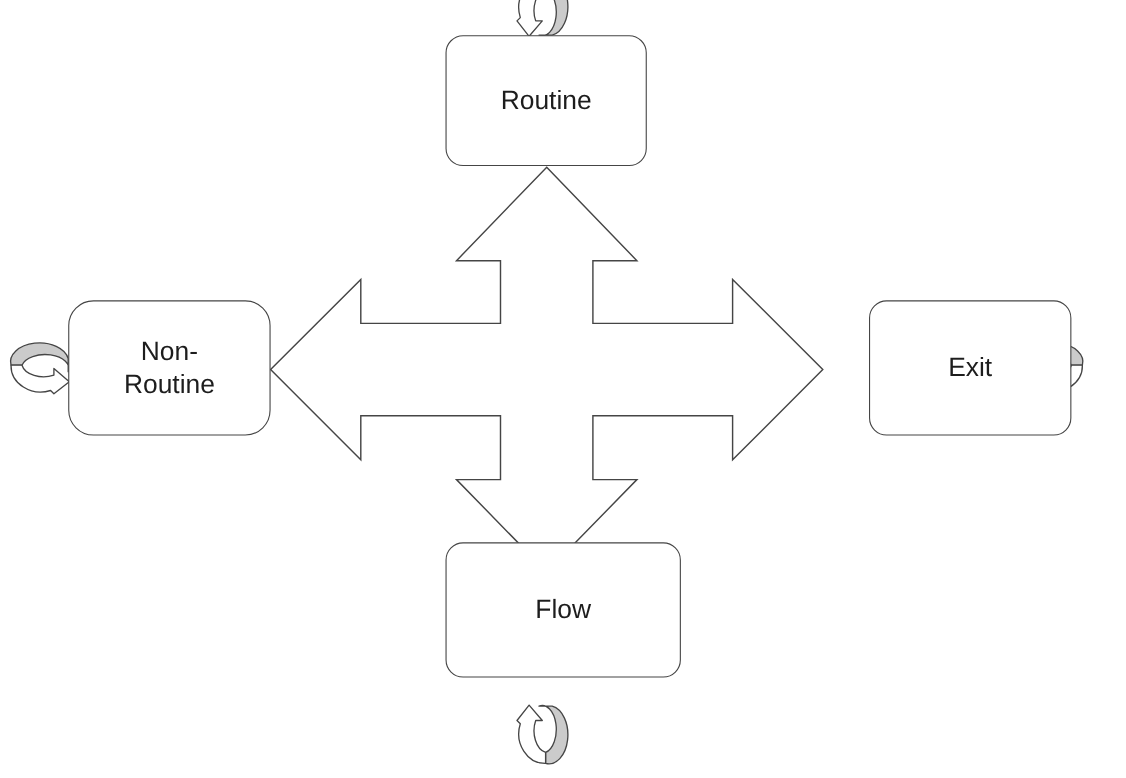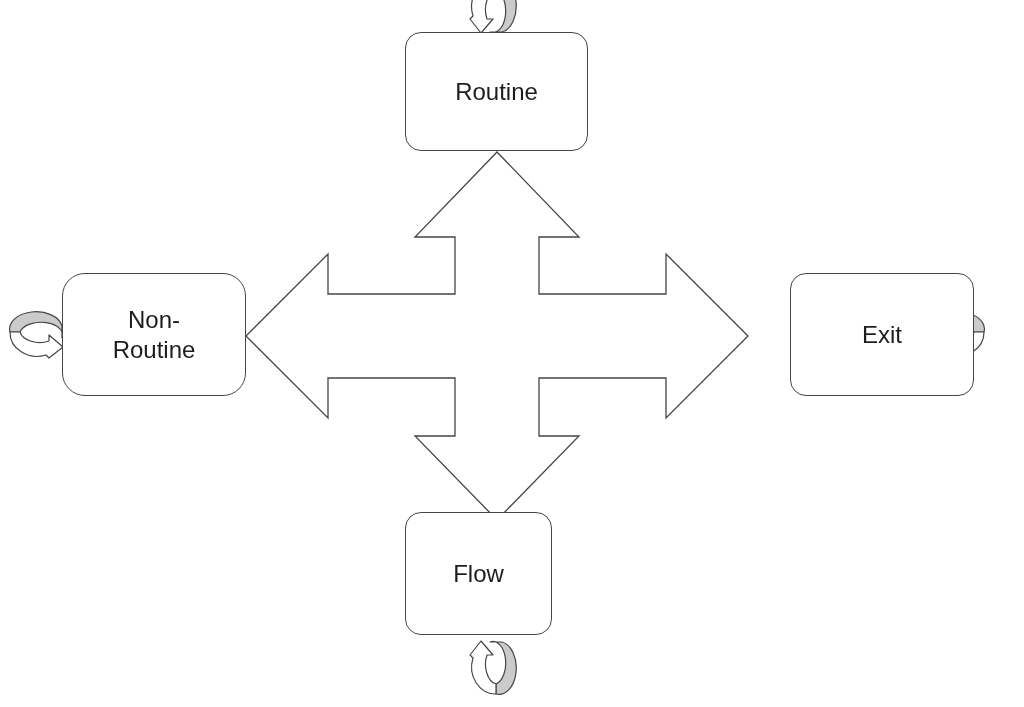--- a/index.html
+++ b/index.html
@@ -29,21 +29,21 @@
     align-items:center;
     justify-content:center;
     font-size:24px;
     line-height:30px;
     color:var(--text);
     text-align:center;
   }
   .node-routine{left:405px;top:32px;width:183px;height:119px;}
   .node-non-routine{left:62px;top:273px;width:184px;height:123px;border-radius:23px;}
   .node-exit{left:748px;top:273px;width:184px;height:123px;margin-left:42px;}
-  .node-flow{left:405px;top:512px;width:147px;height:123px;}
+  .node-flow{left:405px;top:493px;width:214px;height:123px;}
   .cross-arrow{
     fill:#ffffff;
     stroke:var(--stroke);
     stroke-width:1.3;
     stroke-linejoin:miter;
   }
   .loop-gray{fill:var(--loop-fill);stroke:var(--stroke);stroke-width:1.2;stroke-linejoin:round;}
   .loop-white{fill:#ffffff;stroke:var(--stroke);stroke-width:1.2;stroke-linejoin:round;}
 </style>
 </head>

